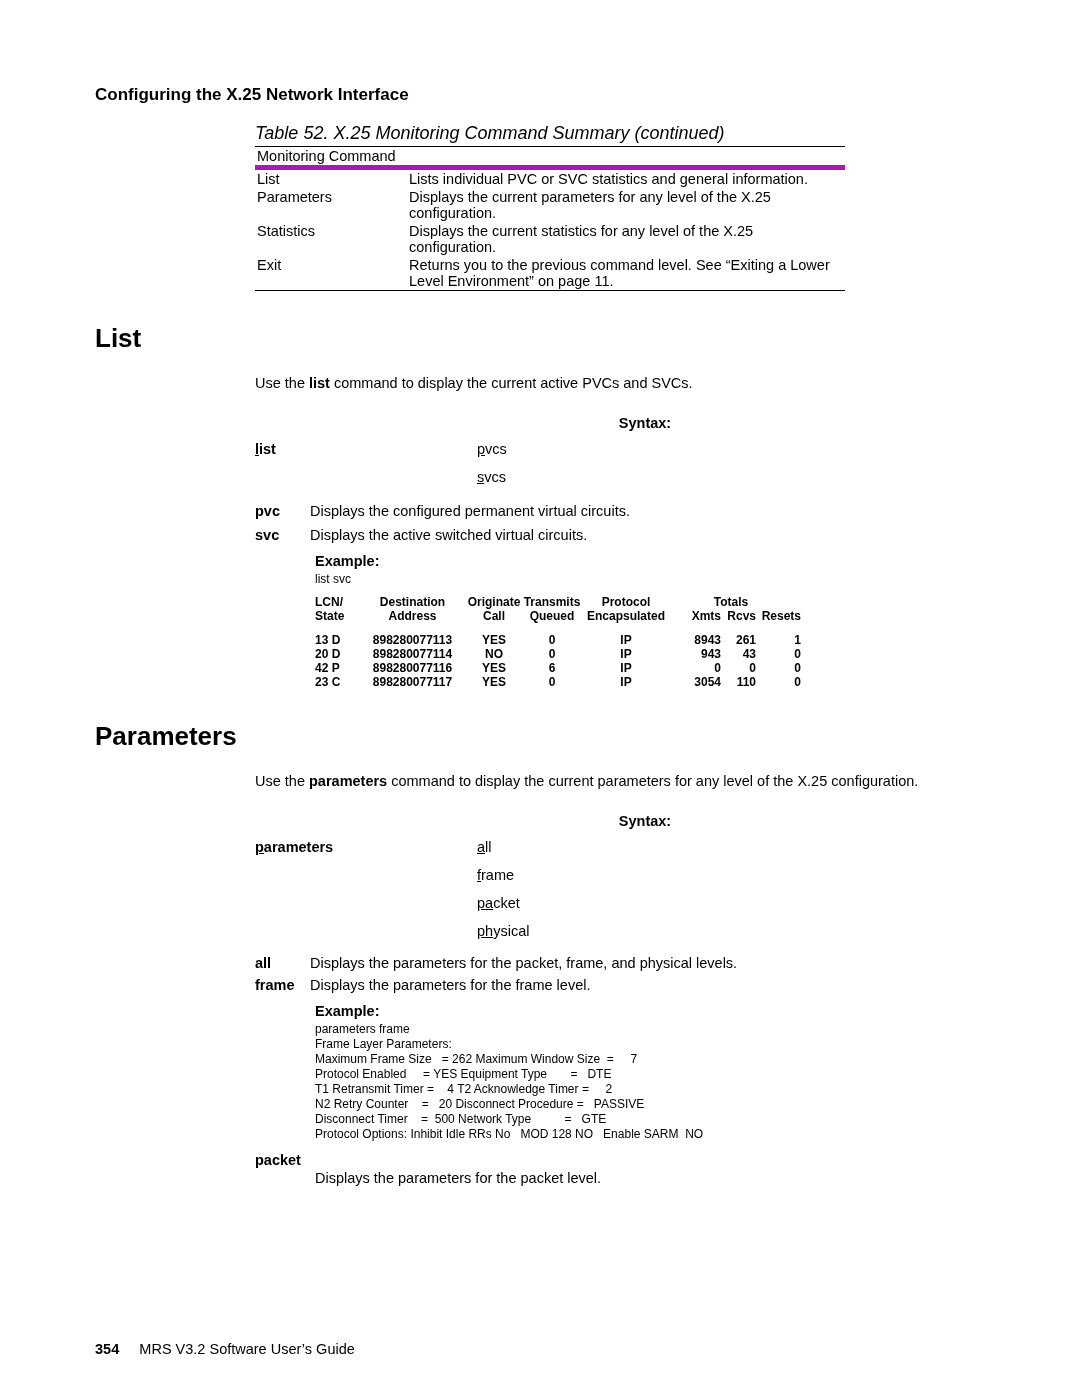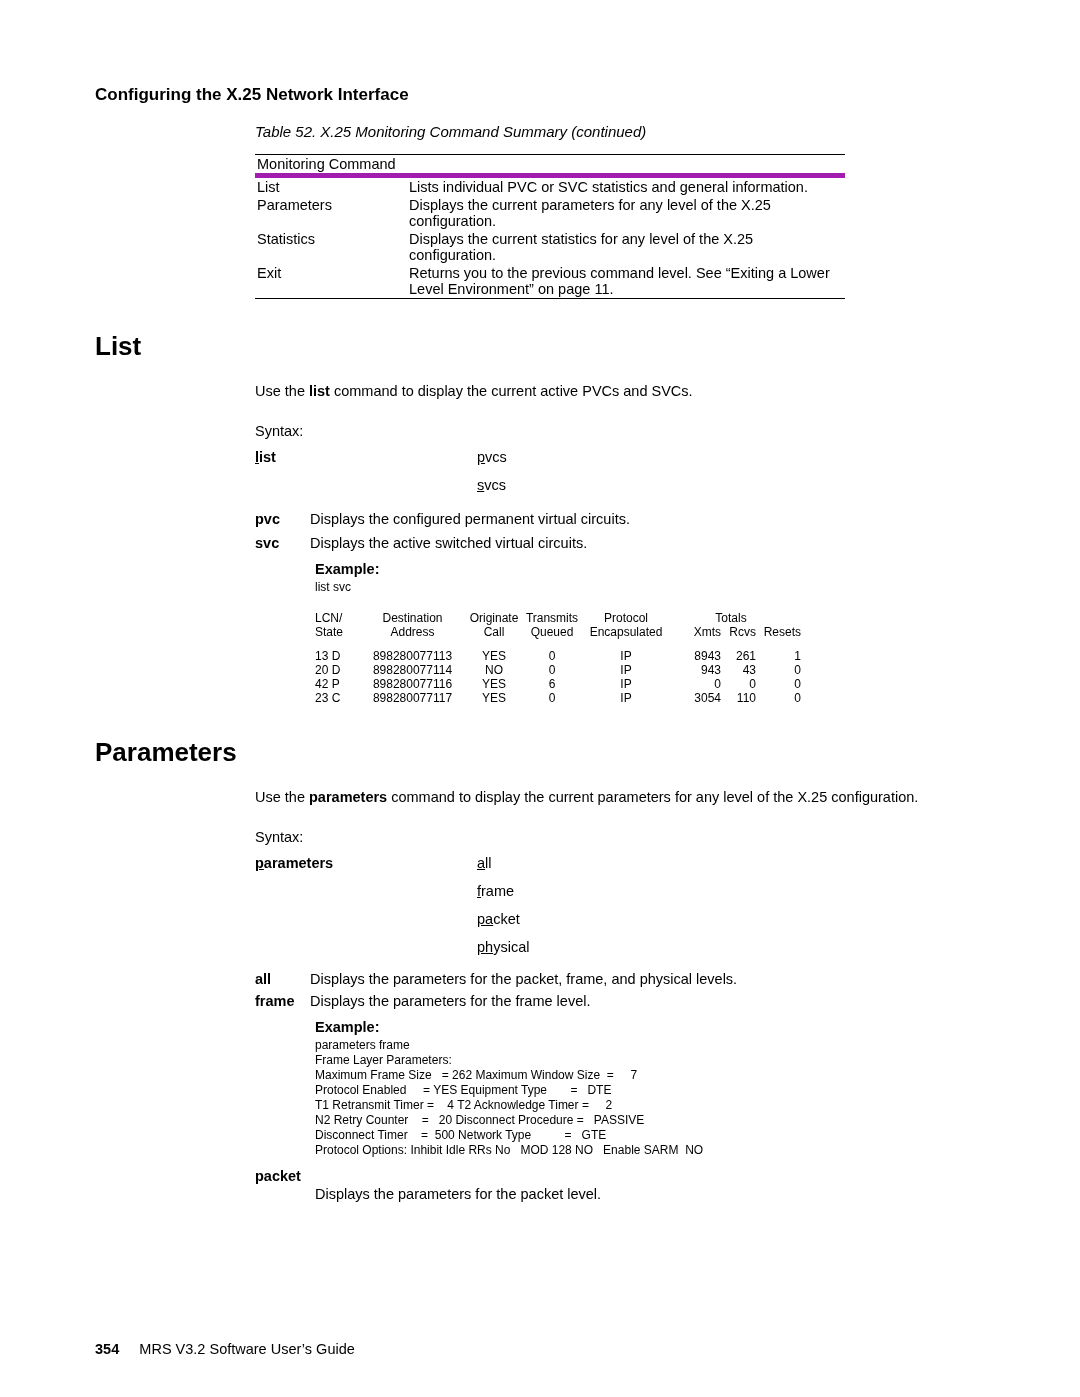--- a/index.html
+++ b/index.html
@@ -19,22 +19,22 @@
   #running-head {
     font-weight: bold;
     font-size: 17px;
     margin-bottom: 18px;
   }
 
   
   #table-block { margin-left: 160px; }
   #table-caption {
     font-style: italic;
-    font-size: 15px;
-    margin-bottom: 14px;
+    font-size: 18px;
+    margin-bottom: 2px;
   }
   .tbl {
     border-top: 1px solid #000;
     border-bottom: 1px solid #000;
     width: 590px;
   }
   .tbl-row { display: flex; padding: 1px 0; }
   .tbl-head { border-bottom: 5px solid #a21caf; }
   .tbl-c1 { width: 152px; padding-left: 2px; }
   .tbl-c2 { width: 430px; }
@@ -45,21 +45,21 @@
     font-weight: bold;
     margin: 32px 0 20px 0;
   }
   
   .body-block { margin-left: 160px; }
   .para { margin: 0 0 22px 0; line-height: 1.3; }
   .bold { font-weight: bold; }
   .under-first { display:inline-block; }
   .under-first::first-letter { text-decoration: underline; }
   
-  .synt-h { font-weight: normal; margin-bottom: 10px; }
+  .synt-h { font-weight: bold; margin-bottom: 10px; text-align: center; }
   .cmdline { display:flex; }
   .cmd-col1 { width: 222px; }
   .cmd-col2 { }
   .opt-line { margin-left:222px; margin-top:12px; }
   .deflist { margin-top: 18px; }
   .deflist .row { display:flex; margin-bottom: 8px; }
   .deflist .term { width: 55px; font-weight: bold; }
   .deflist .def { flex:1; }
 
   
@@ -155,21 +155,21 @@
       <div class="row">
         <div class="term">svc</div>
         <div class="def">Displays the active switched virtual circuits.</div>
       </div>
     </div>
 
     <div class="example-block">
       <div class="example-h">Example:</div>
       <div class="mono">list svc</div>
 
-      <div class="state-table" style="margin-top:16px;">
+      <div class="state-table" style="margin-top:8px;font-weight:bold;">
         <div class="st-hdr1">
           <div class="st-c-lcn">LCN/</div>
           <div class="st-c-dest">Destination</div>
           <div class="st-c-orig">Originate</div>
           <div class="st-c-tx">Transmits</div>
           <div class="st-c-proto">Protocol</div>
           <div class="st-c-tot">Totals</div>
         </div>
         <div class="st-hdr2">
           <div class="st-c-lcn">State</div>

